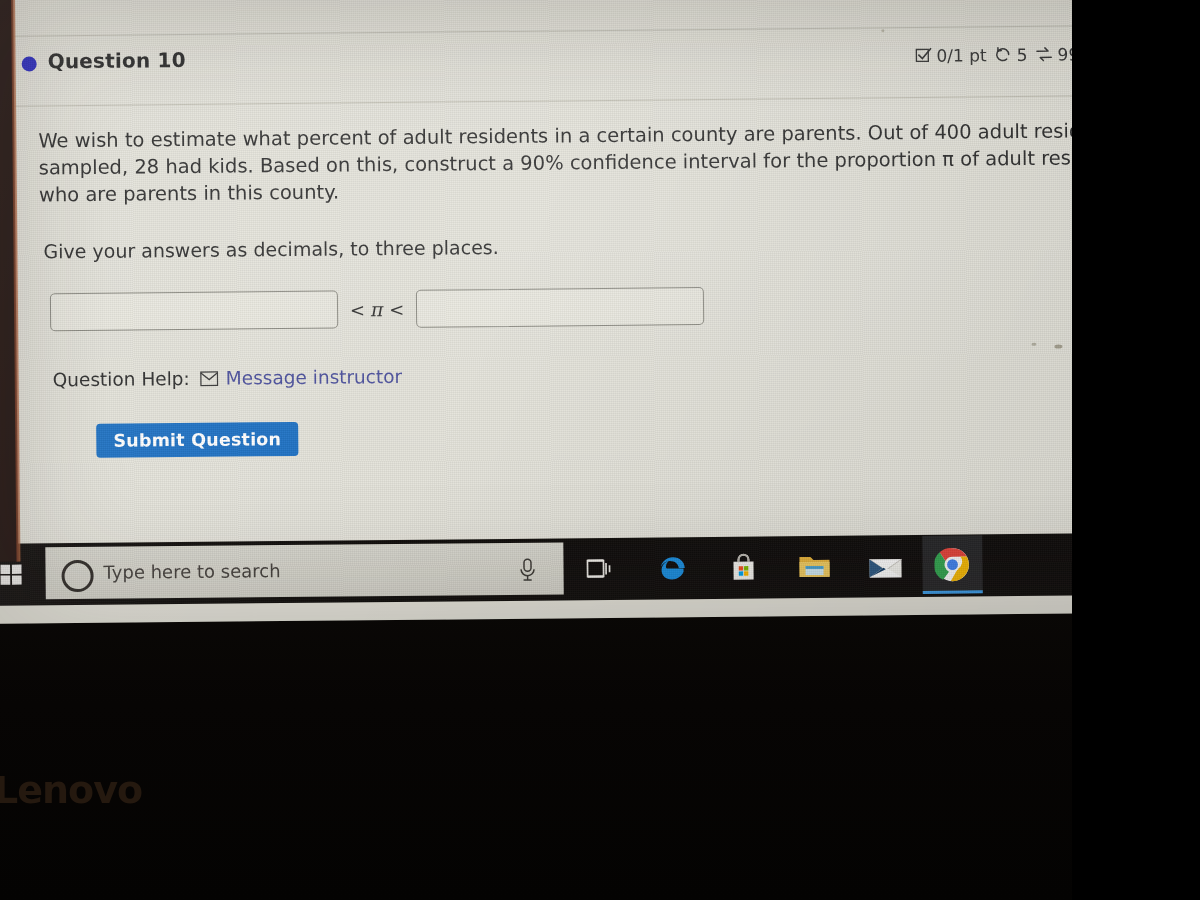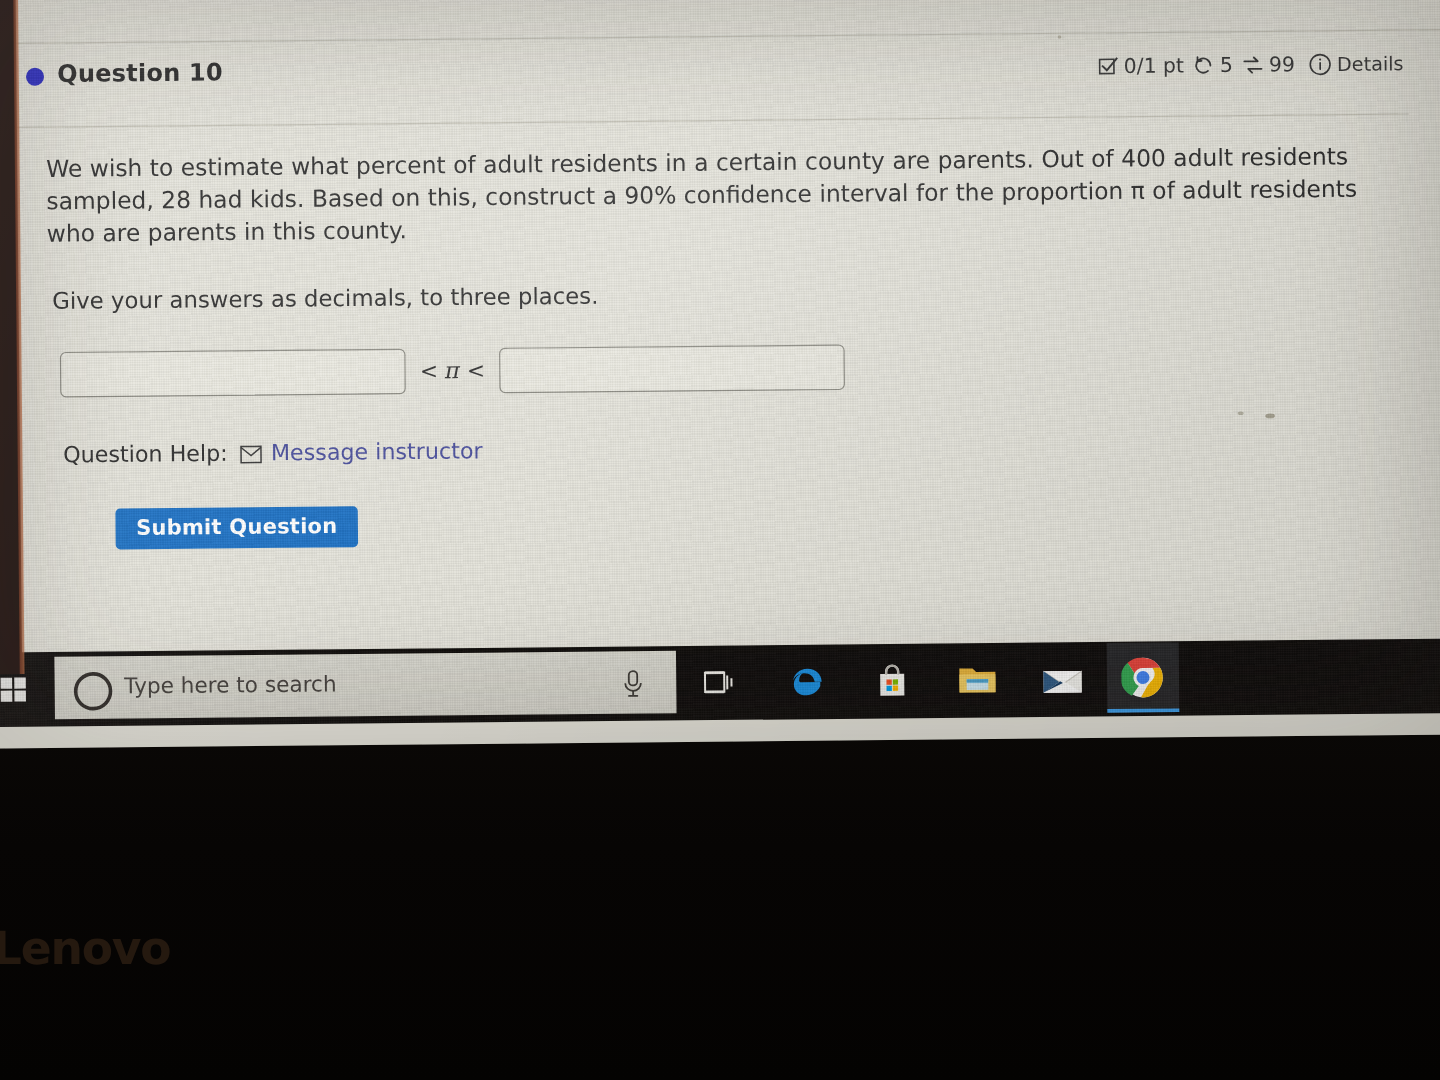--- a/index.html
+++ b/index.html
@@ -7,21 +7,21 @@
     margin: 0; padding: 0;
     width: 1200px; height: 900px;
     overflow: hidden;
     background: #000;
     font-family: "DejaVu Sans", "Liberation Sans", sans-serif;
   }
 
   
   #photo {
     position: relative;
-    width: 1200px; height: 900px;
+    width: 1072px; height: 900px;
     background: #fde047;
     overflow: hidden;
   }
 
   
   #screen {
     position: absolute;
     left: -14px; top: -10px;
     width: 1232px; height: 628px;
     transform: rotate(-0.55deg);

